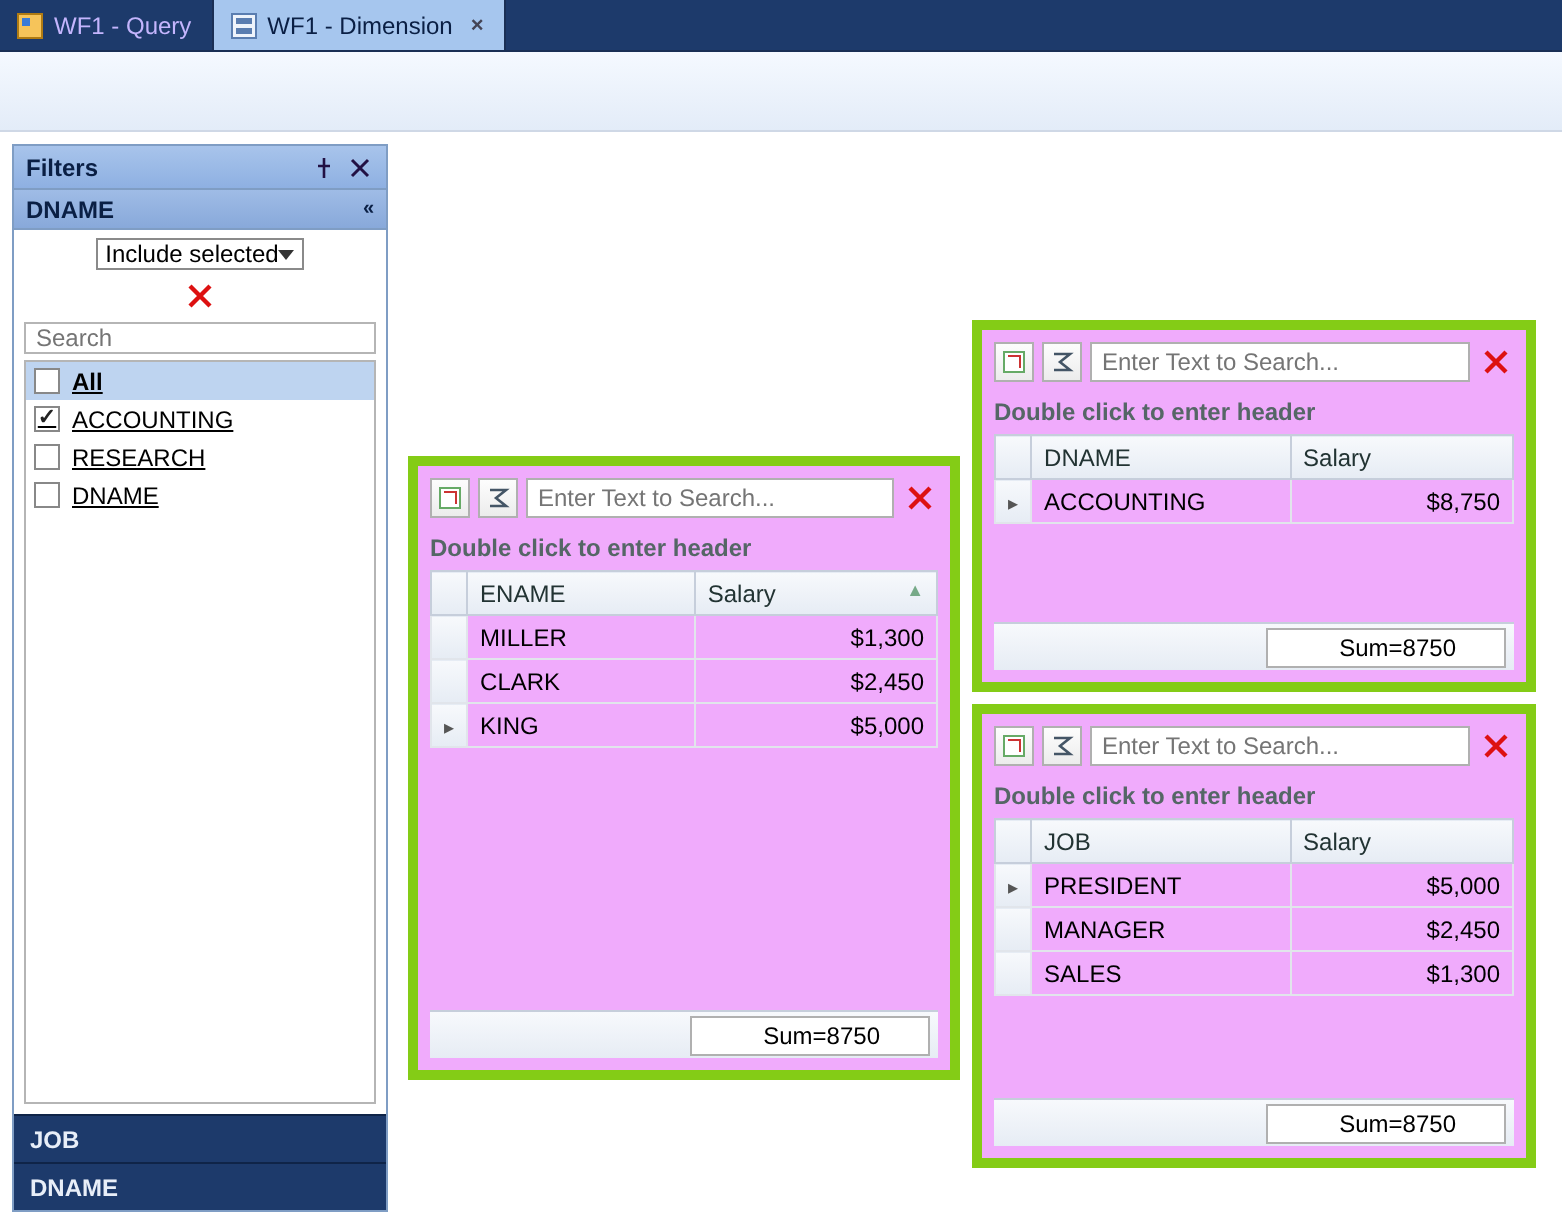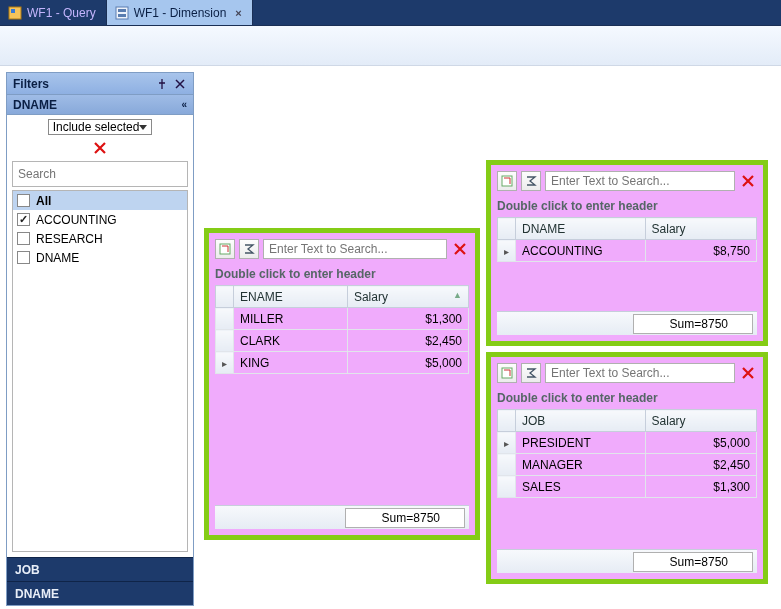--- a/index.html
+++ b/index.html
@@ -26,24 +26,24 @@
 .pin-icon, .x-icon { width: 12px; height: 12px; cursor: pointer; }
 .sub-header { background: linear-gradient(#9fbce6, #88a9da); height: 20px; display: flex; align-items: center; padding: 0 6px; color: #0a1f44; font-weight: bold; justify-content: space-between; border-bottom: 1px solid #7f9dc4; }
 .chev { font-size: 10px; }
 
 .filter-controls { padding: 4px 5px 0 5px; display: flex; gap: 4px; align-items: center; flex-direction: column; }
 .dropdown { flex: 1; height: 22px; border: 1px solid #8a8a8a; background: #fff; display: flex; align-items: center; padding: 0 4px; justify-content: space-between; cursor: pointer; }
 .dd-arrow { border-left: 4px solid transparent; border-right: 4px solid transparent; border-top: 5px solid #333; }
 .red-x-btn { width: 18px; height: 18px; display: flex; align-items: center; justify-content: center; cursor: pointer; }
 .red-x-btn svg { display: block; }
 
-.search-box { margin: 4px 5px 0 5px; border: 1px solid #b5b5b5; height: 26px; }
+.search-box { margin: 4px 5px 0 5px; border: 1px solid #b5b5b5; height: 16px; }
 .search-box input { width: 100%; height: 100%; border: none; padding: 0 5px; outline: none; color: #888; }
 
-.filter-list { border: 1px solid #b5b5b5; margin: 3px 5px 5px 5px; flex: 1; overflow: auto; }
+.filter-list { border: 1px solid #b5b5b5; margin: 3px 5px 5px 5px; flex: 1; overflow: auto; text-decoration: underline; }
 .filter-item { display: flex; align-items: center; height: 19px; padding: 0 4px; gap: 6px; }
 .filter-item.selected { background: #bed4f0; }
 .chk { width: 13px; height: 13px; border: 1px solid #888; background: #fff; display: inline-flex; align-items: center; justify-content: center; }
 .chk.checked::after { content: "✓"; font-size: 11px; font-weight: bold; color: #222; line-height: 1; }
 .item-label.strong { font-weight: bold; }
 
 .bottom-bars { margin-top: auto; }
 .bottom-bar { background: #1d3a6b; color: #e8eef8; height: 24px; display: flex; align-items: center; padding: 0 8px; font-weight: bold; border-top: 1px solid #0f2448; cursor: pointer; }
 
 

